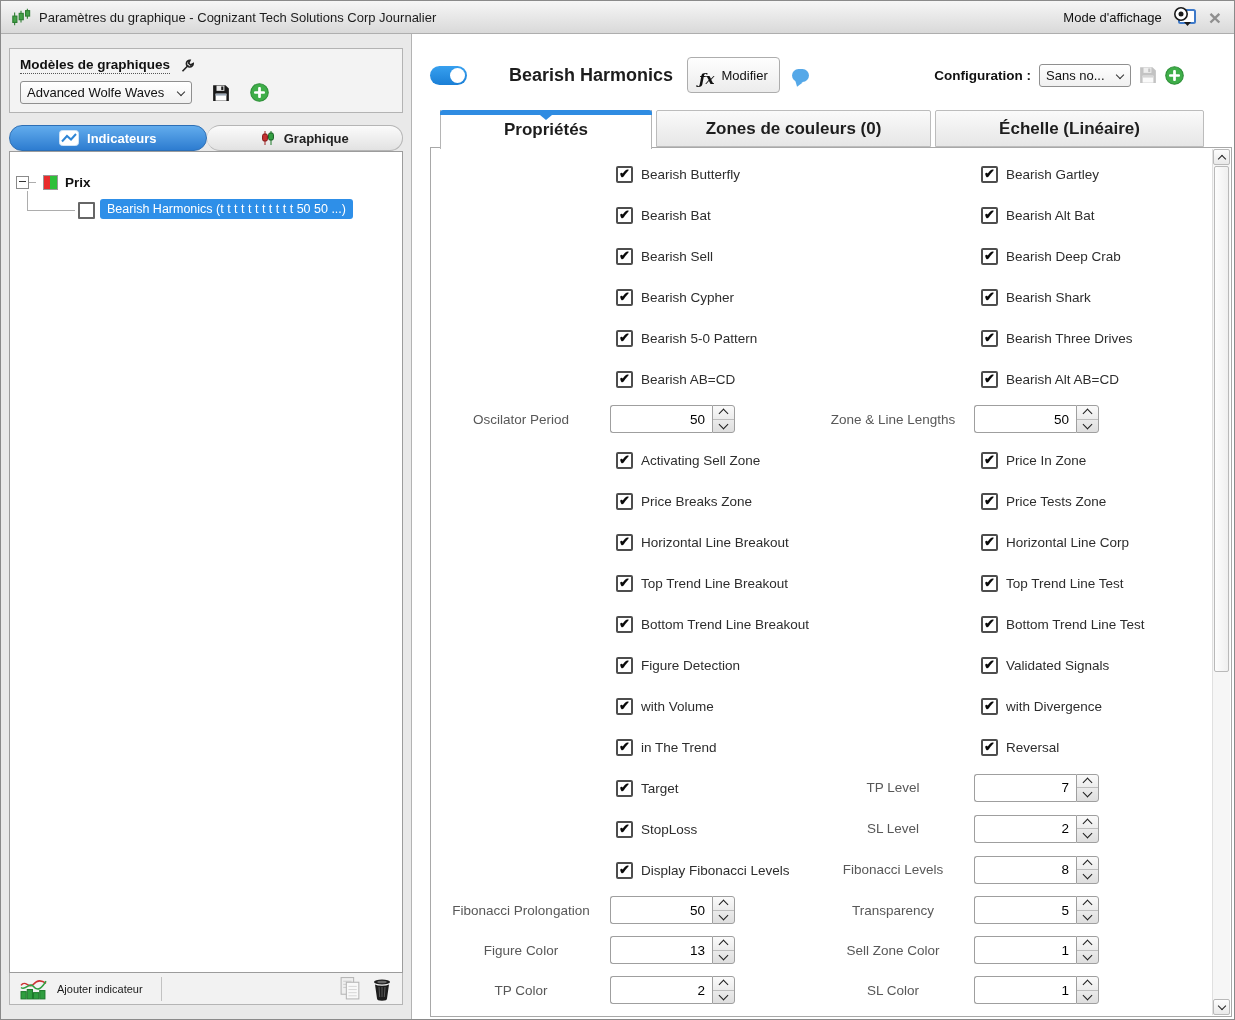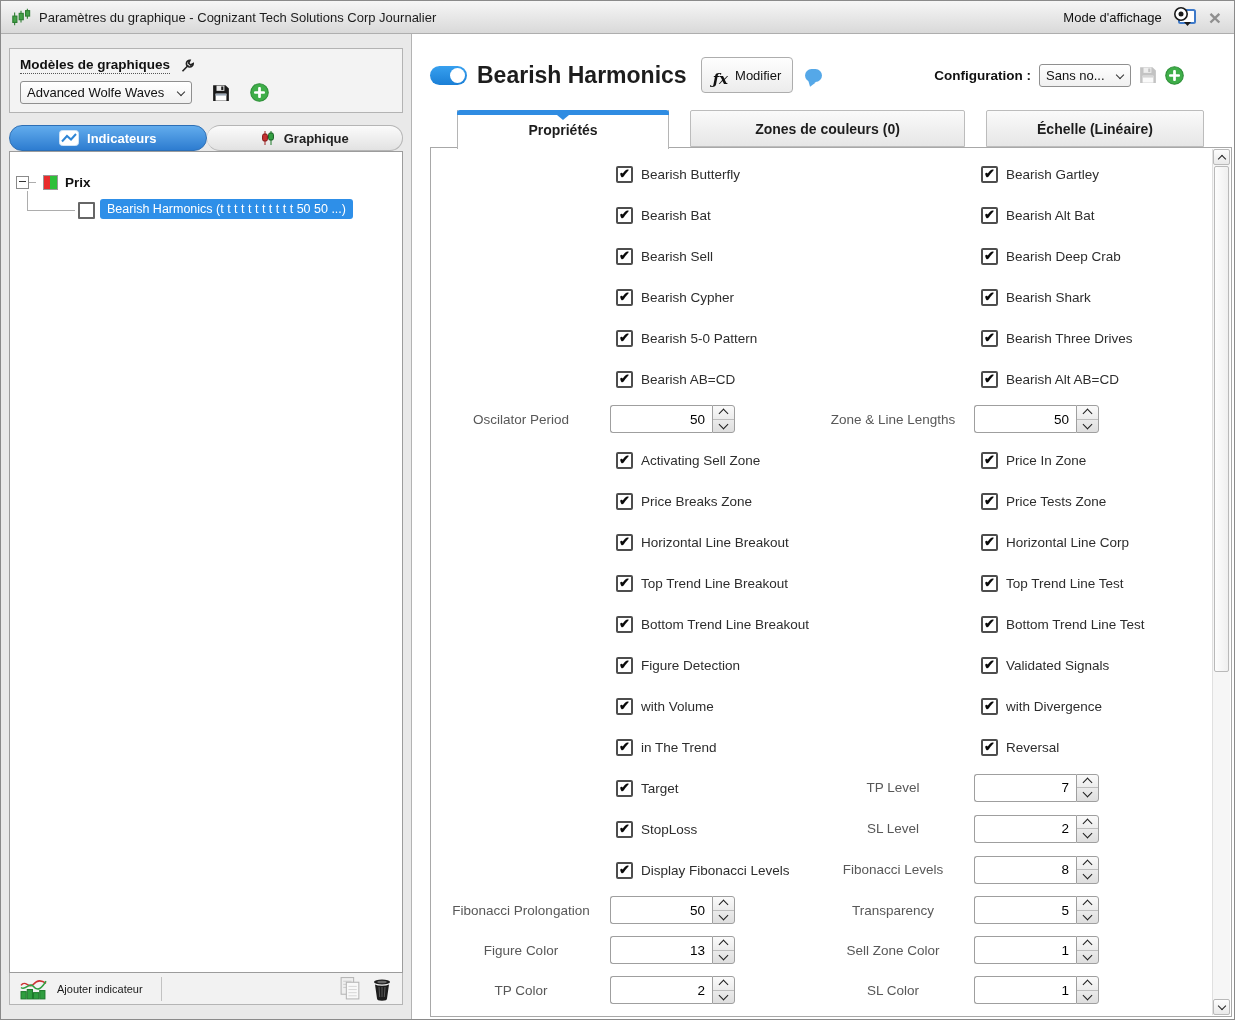--- a/index.html
+++ b/index.html
@@ -50,34 +50,34 @@
     padding:3px 7px;border-radius:3px;white-space:nowrap;}
   .bottombar{margin:-1px 2px 0 2px;height:33px;border:1px solid #b5b5b5;background:#f2f2f2;
     display:flex;align-items:center;padding:0 10px;gap:10px;box-sizing:border-box;}
   .bbar-div{width:1px;height:24px;background:#c2c2c2;margin-left:8px;}
   .bbar-spacer{flex:1;}
   .addlabel{font-size:11px;color:#1a1a1a;}
   
   .mheader{height:46px;margin-top:10px;display:flex;align-items:center;gap:10px;padding-right:48px;}
   .toggle{width:37px;height:19px;border-radius:10px;background:linear-gradient(#37a0ef,#1b7fd6);position:relative;flex:0 0 37px;}
   .toggle .knob{position:absolute;right:2px;top:2px;width:15px;height:15px;border-radius:50%;background:#fff;}
-  .mtitle{font-size:23px;font-weight:bold;color:#1d1d1d;margin-right:4px;}
+  .mtitle{font-size:18px;font-weight:bold;color:#1d1d1d;margin-right:4px;margin-left:32px;}
   .modify-btn{display:flex;align-items:center;gap:7px;border:1px solid #adadad;border-radius:4px;
     background:linear-gradient(#fefefe,#ececec);padding:4px 11px;}
   .fx{font-family:"DejaVu Serif",serif;font-style:italic;font-weight:bold;font-size:15px;color:#111;margin-top:8px;}
   .modlabel{font-size:13px;color:#111;}
   .bubble{width:17px;height:13px;background:#55a8e8;border-radius:7px;position:relative;margin-left:2px;}
   .bubble::after{content:"";position:absolute;left:2px;bottom:-5px;border-left:4px solid transparent;
     border-right:4px solid transparent;border-top:6px solid #55a8e8;transform:rotate(18deg);}
   .mh-right{margin-left:auto;display:flex;align-items:center;gap:8px;}
   .config-label{font-weight:bold;font-size:13.5px;color:#111;}
   
   .mtabs{display:flex;gap:4px;margin-top:12px;padding:0 28px 0 10px;position:relative;z-index:3;}
   .mtab{height:37px;display:flex;align-items:center;justify-content:center;
-    font-weight:bold;font-size:14px;box-sizing:border-box;color:#1d1d1d;margin-left:17px;}
+    font-weight:bold;font-size:17px;box-sizing:border-box;color:#1d1d1d;}
   .mtab.active{width:212px;background:#fff;border:1px solid #b5b5b5;border-top:none;border-bottom:none;
     position:relative;margin-bottom:-2px;height:39px;}
   .mtab.active::before{content:"";position:absolute;top:0;left:-1px;right:-1px;height:5px;background:#2f8ce2;border-radius:3px 3px 0 0;}
   .mtab.active::after{content:"";position:absolute;top:5px;left:50%;margin-left:-6px;
     border-left:6px solid transparent;border-right:6px solid transparent;border-top:5px solid #2f8ce2;}
   .mtab.t2{width:275px;}
   .mtab.t3{flex:1;}
   .mtab.inactive{background:linear-gradient(#fafafa,#e6e6e6);border:1px solid #bcbcbc;border-radius:2px 2px 0 0;}
   
   .content{flex:1;border:1px solid #a8a8a8;background:#fff;position:relative;min-height:0;z-index:1;}

